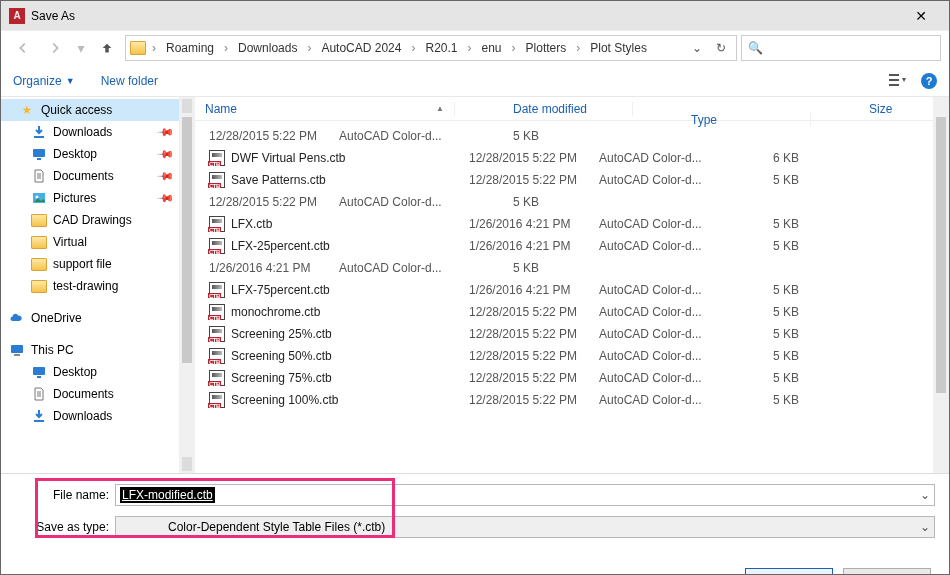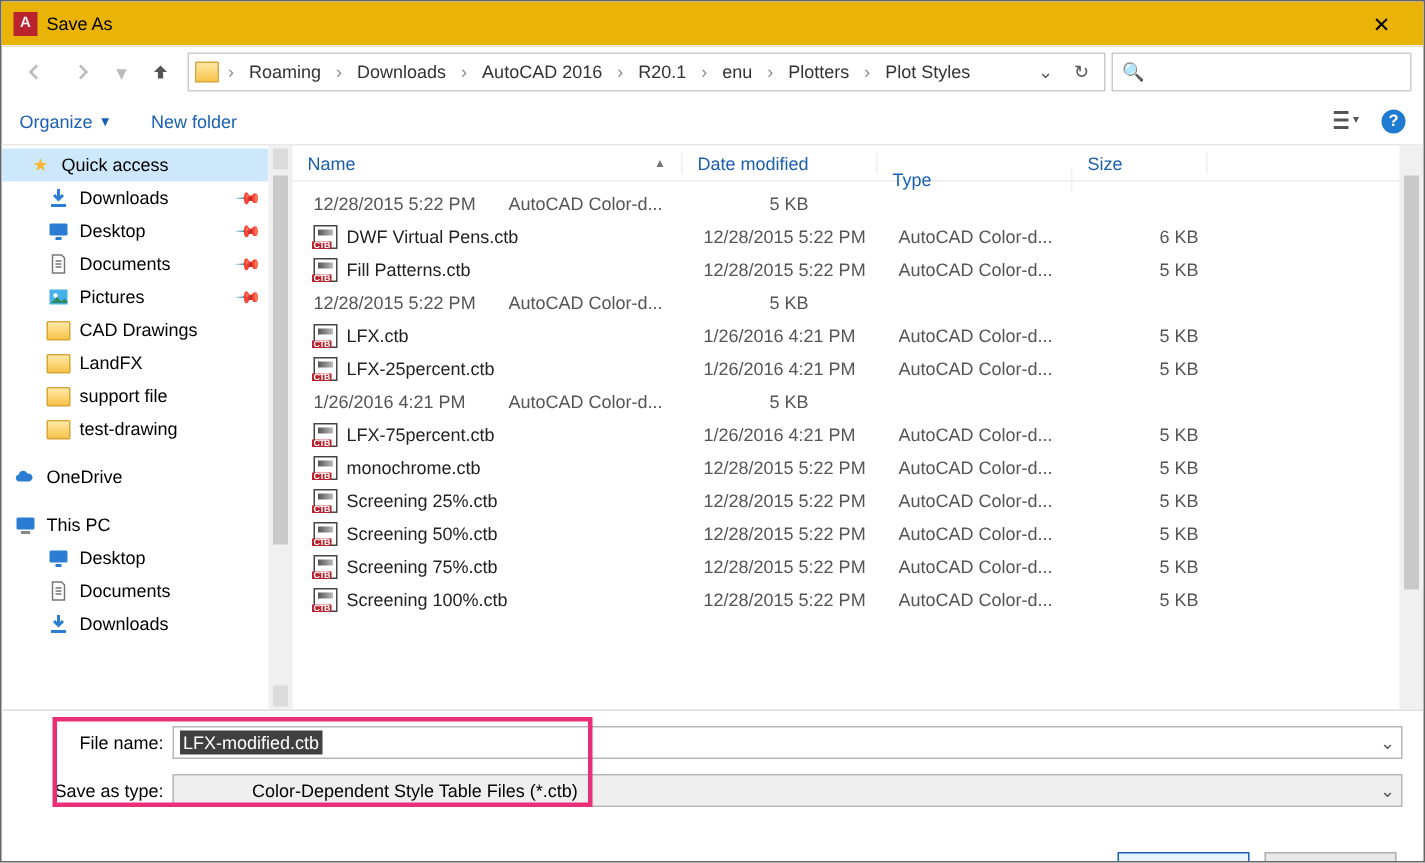--- a/index.html
+++ b/index.html
@@ -12,21 +12,21 @@
     width: 950px;
     height: 575px;
     overflow: hidden;
     border: 1px solid #666;
   }
   .titlebar {
     display: flex;
     align-items: center;
     height: 30px;
     padding: 0 8px;
-    background: #eab308;
+    background: #e5e5e5;
     border-bottom: 1px solid #eee;
   }
   .titlebar .app-icon {
     width: 16px; height: 16px;
     background: #b9232e;
     display: inline-flex;
     align-items: center;
     justify-content: center;
     margin-right: 6px;
   }
@@ -172,20 +172,21 @@
     position: relative;
     overflow: hidden;
   }
   .list-header {
     display: flex;
     height: 24px;
     align-items: center;
     border-bottom: 1px solid #eee;
     color: #1b5fb0;
     user-select: none;
+    justify-content: space-between;
   }
   .list-header .col {
     padding: 0 10px;
     border-right: 1px solid #efefef;
     display: flex; align-items: center; gap: 4px;
   }
   .col-name { width: 260px; }
   .col-date { width: 130px; }
   .col-type { width: 130px; margin-top: 22px; }
   .col-size { width: 90px; text-align: right; }
@@ -241,21 +242,21 @@
   .form-row .field .sel-text { flex: 1; margin-left: 48px; }
   .form-row .field .dd { color: #555; padding-left: 4px; }
   .highlight-box {
     position: absolute;
     left: 34px; top: 4px;
     width: 360px; height: 60px;
     border: 3px solid #eb2e78;
     pointer-events: none;
   }
   .filename-selected {
-    background: #404040; color: #fff; padding: 1px 2px;
+    background: #000000; color: #fff; padding: 1px 2px; text-decoration: underline;
   }
   .bottom-actions {
     position: absolute;
     right: 18px; bottom: 14px; left: 10px;
     display: flex; align-items: center;
   }
   .hide-folders {
     display: inline-flex; align-items: center; gap: 6px; color: #333; cursor: pointer;
   }
   .hide-folders .caret { font-size: 10px; }
@@ -294,21 +295,21 @@
         <path d="M8 3 L13 8 L10 8 L10 13 L6 13 L6 8 L3 8 Z" fill="#555"></path>
       </svg>
   </span>
   <div class="addrbar">
     <span class="folder-icon"></span>
     <span class="sep">›</span>
     <span class="crumb">Roaming</span>
     <span class="sep">›</span>
     <span class="crumb">Downloads</span>
     <span class="sep">›</span>
-    <span class="crumb">AutoCAD 2016</span>
+    <span class="crumb">AutoCAD 2024</span>
     <span class="sep">›</span>
     <span class="crumb">R20.1</span>
     <span class="sep">›</span>
     <span class="crumb">enu</span>
     <span class="sep">›</span>
     <span class="crumb">Plotters</span>
     <span class="sep">›</span>
     <span class="crumb">Plot Styles</span>
     <span class="spacer"></span>
     <span class="addr-dd">⌄</span>
@@ -386,21 +387,21 @@
         </span>
       <span>Pictures</span>
       <span class="pin">📌</span>
     </div>
     <div class="item" style="padding-left:30px;">
       <span class="ic-folder"></span>
       <span>CAD Drawings</span>
     </div>
     <div class="item" style="padding-left:30px;">
       <span class="ic-folder"></span>
-      <span>LandFX</span>
+      <span>Virtual</span>
     </div>
     <div class="item" style="padding-left:30px;">
       <span class="ic-folder"></span>
       <span>support file</span>
     </div>
     <div class="item" style="padding-left:30px;">
       <span class="ic-folder"></span>
       <span>test-drawing</span>
     </div>
     <div class="spacer-row"></div>
@@ -482,21 +483,21 @@
             <span class="ctb-icon"></span>
             <span>DWF Virtual Pens.ctb</span>
           </div>
           <div class="cell date">12/28/2015 5:22 PM</div>
           <div class="cell type">AutoCAD Color-d...</div>
           <div class="cell size">6 KB</div>
         </div>
         <div class="row">
           <div class="cell name">
             <span class="ctb-icon"></span>
-            <span>Fill Patterns.ctb</span>
+            <span>Save Patterns.ctb</span>
           </div>
           <div class="cell date">12/28/2015 5:22 PM</div>
           <div class="cell type">AutoCAD Color-d...</div>
           <div class="cell size">5 KB</div>
         </div>
         <div class="row">
           <div class="cell date">12/28/2015 5:22 PM</div>
           <div class="cell type">AutoCAD Color-d...</div>
           <div class="cell size">5 KB</div>
         </div>

